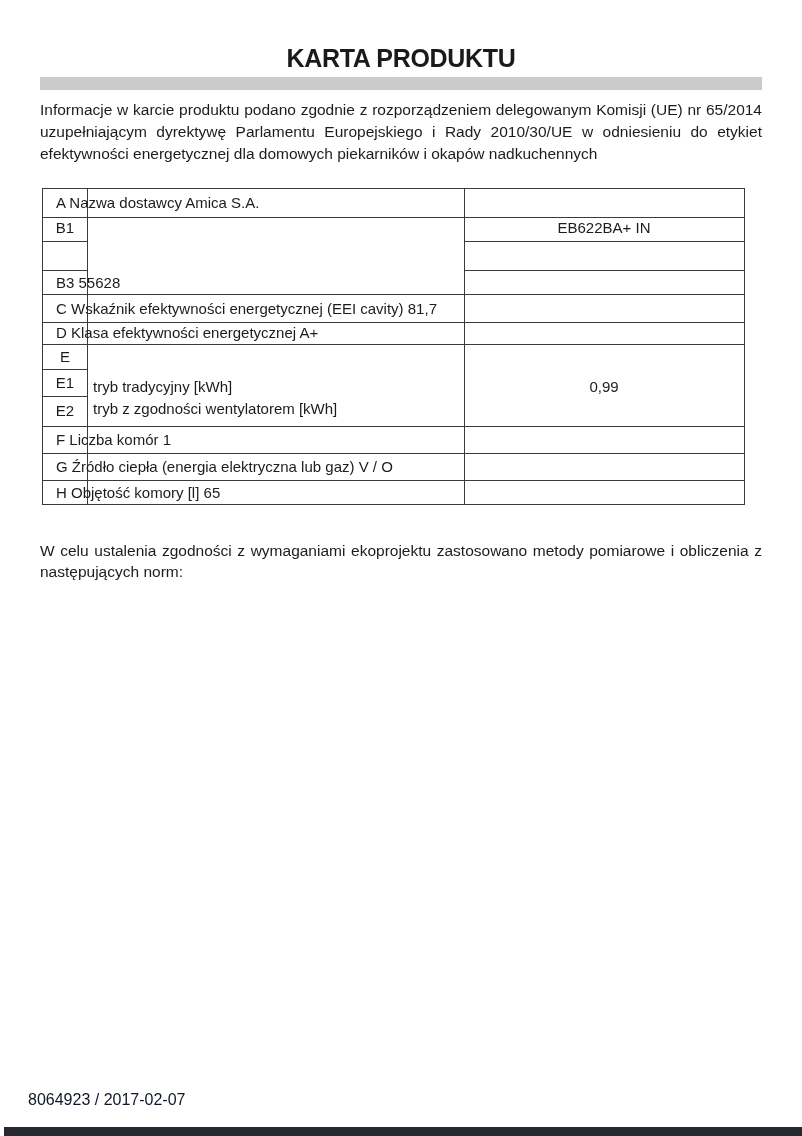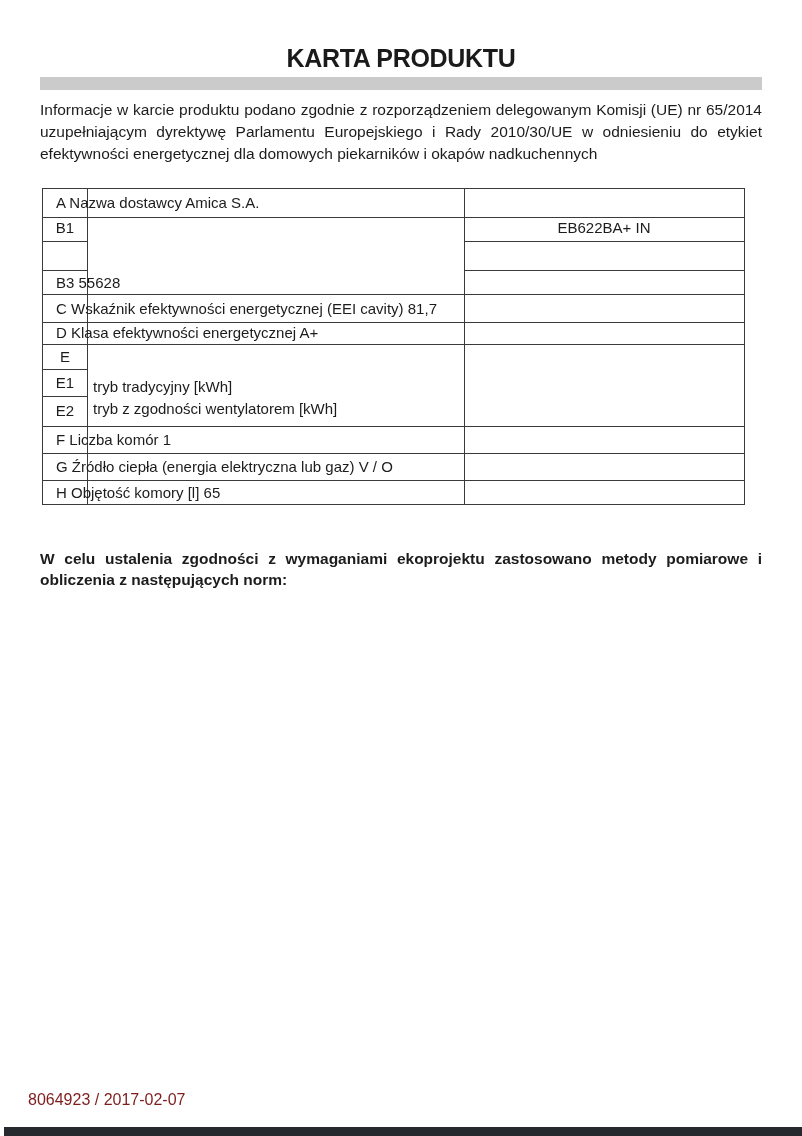--- a/index.html
+++ b/index.html
@@ -47,27 +47,27 @@
   .desc{left:50px;}
   .rowtext{left:13px;}
   .val{left:421px;width:280px;text-align:center;}
   .garbled{letter-spacing:-1.6px;}
 
   
   .norms{
     position:absolute;top:536px;left:40px;width:722px;
     font-size:15.5px;line-height:21px;text-align:justify;
   }
-  .norms .bold{font-weight:bold;margin:12px 0 0 0;}
+  .norms .bold{font-weight:normal;margin:4px 0 0 0;}
   .norms .body{margin:0;}
 
   
   .footer-ref{
     position:absolute;top:1091px;left:28px;
-    font-size:16px;color:#7f1d1d;
+    font-size:16px;color:#0f172a;
   }
   .dark-bar{
     position:absolute;top:1127px;left:4px;right:0;height:9px;
     background:#262a2e;
   }
 </style>
 </head>
 <body>
 
 <div class="page">
@@ -103,20 +103,21 @@
 
     <div class="cell rowtext" style="top:111px">C Wskaźnik efektywności energetycznej (EEI cavity) 81,7</div>
 
     <div class="cell rowtext" style="top:135px">D Klasa efektywności energetycznej A+</div>
 
     <div class="cell code" style="top:159px">E</div>
     <div class="cell code" style="top:185px">E1</div>
     <div class="cell code" style="top:213px">E2</div>
     <div class="cell desc" style="top:189px">tryb tradycyjny [kWh]</div>
     <div class="cell desc" style="top:211px">tryb z zgodności wentylatorem [kWh]</div>
+    <div class="cell val" style="top:189px">0,99</div>
 
     <div class="cell rowtext" style="top:242px">F Liczba komór 1</div>
 
     <div class="cell rowtext" style="top:269px">G Źródło ciepła (energia elektryczna lub gaz) V / O</div>
 
     <div class="cell rowtext" style="top:295px">H Objętość komory [l] 65</div>
   </div>
 
   <div class="norms">
     <p class="bold">W celu ustalenia zgodności z wymaganiami ekoprojektu zastosowano metody pomiarowe i obliczenia z następujących norm:</p>

